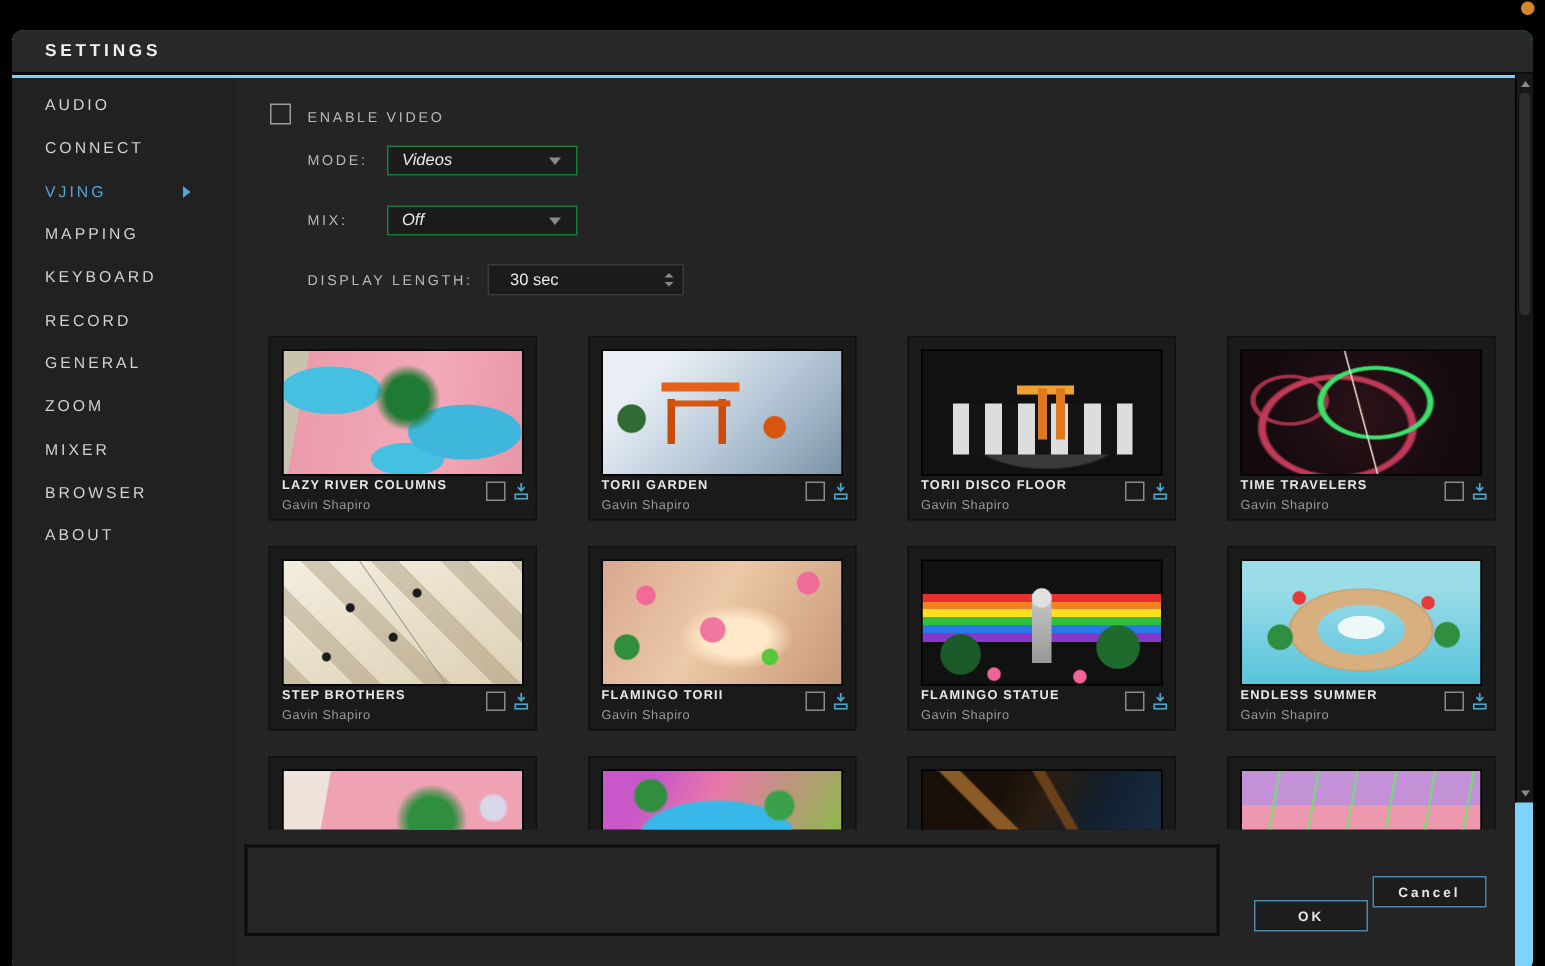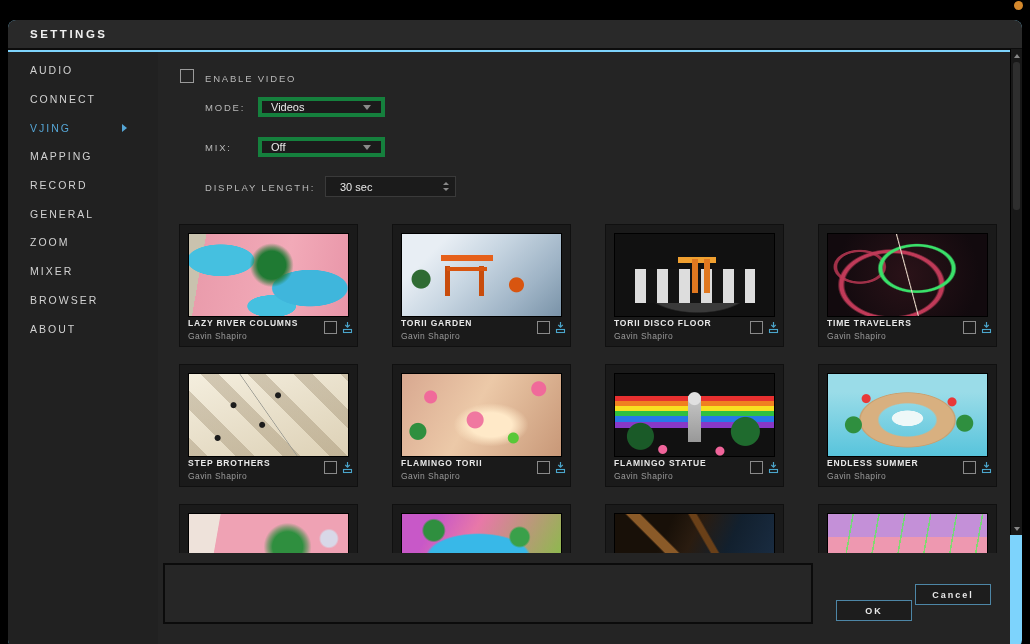--- a/index.html
+++ b/index.html
@@ -26,22 +26,22 @@
 
   
   .content { position:absolute; left:150px; top:32px; right:12px; bottom:0; background:#242424; }
 
   .label { position:absolute; color:#b8b8b8; font-size:9.5px; letter-spacing:1.8px; }
 
   .checkbox { position:absolute; width:14px; height:14px; border:1.5px solid #9a9a9a;
     background:transparent; }
 
   .select { position:absolute; width:127px; height:20px; background:#1b1b1b;
-    border:4px solid #15803d; display:flex; align-items:center; padding-left:9px;
-    color:#e8e8e8; font-size:11px; cursor:default; }
+    border:1px solid #15803d; display:flex; align-items:center; padding-left:9px;
+    color:#e8e8e8; font-size:11px; cursor:default;font-style:italic; }
   .select .arrow { position:absolute; right:10px; width:0; height:0;
     border-top:5px solid #8a8a8a; border-left:4.5px solid transparent; border-right:4.5px solid transparent; }
 
   .spinner { position:absolute; width:131px; height:21px; background:#1b1b1b;
     border:1px solid #3a3a3a; display:flex; align-items:center; padding-left:14px;
     color:#e8e8e8; font-size:11px; }
   .spinner .spin-btns { position:absolute; right:4px; top:0; bottom:0; width:10px;
     display:flex; flex-direction:column; justify-content:center; gap:3px; align-items:center; }
   .spin-up { width:0;height:0;border-bottom:3.5px solid #8a8a8a;
     border-left:3px solid transparent;border-right:3px solid transparent; }
@@ -194,20 +194,23 @@
         <span>CONNECT</span>
       </div>
     <div class="side-item active">
         <span>VJING</span>
         <span class="caret"></span>
       </div>
     <div class="side-item">
         <span>MAPPING</span>
       </div>
     <div class="side-item">
+        <span>KEYBOARD</span>
+      </div>
+    <div class="side-item">
         <span>RECORD</span>
       </div>
     <div class="side-item">
         <span>GENERAL</span>
       </div>
     <div class="side-item">
         <span>ZOOM</span>
       </div>
     <div class="side-item">
         <span>MIXER</span>

